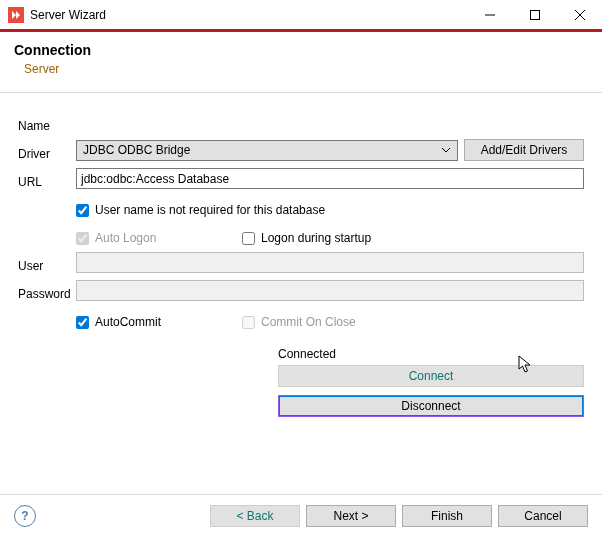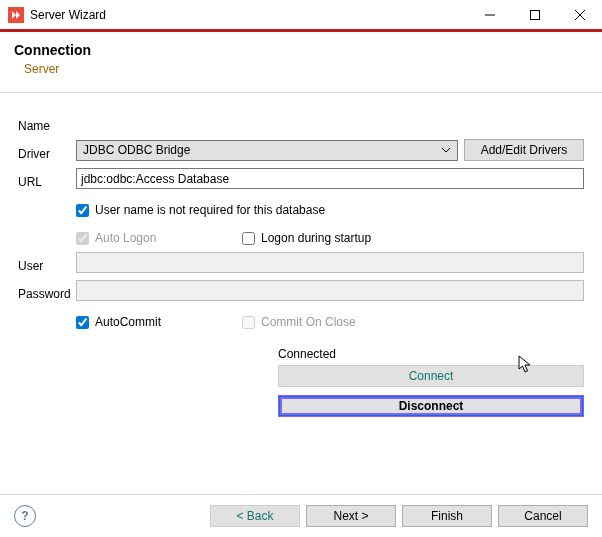--- a/index.html
+++ b/index.html
@@ -120,24 +120,23 @@
     cursor: default;
   }
   .btn:disabled {
     color: #0f766e;
     background: #e1e1e1;
     border-color: #cfcfcf;
   }
   .btn-wide { min-width: 120px; }
   .btn-wider { min-width: 168px; }
   .btn-focus {
-    border: 4px solid #8b5cf6;
+    border: 1px solid #8b5cf6;
     outline: 1px solid #0078d7;
     outline-offset: -2px;
-    font-weight: bold;
   }
   .check-row {
     display: flex;
     align-items: center;
     gap: 4px;
   }
   .check-row.disabled { color: #9a9a9a; }
   input[type="checkbox"] {
     width: 13px; height: 13px;
     margin: 0 2px 0 0;

